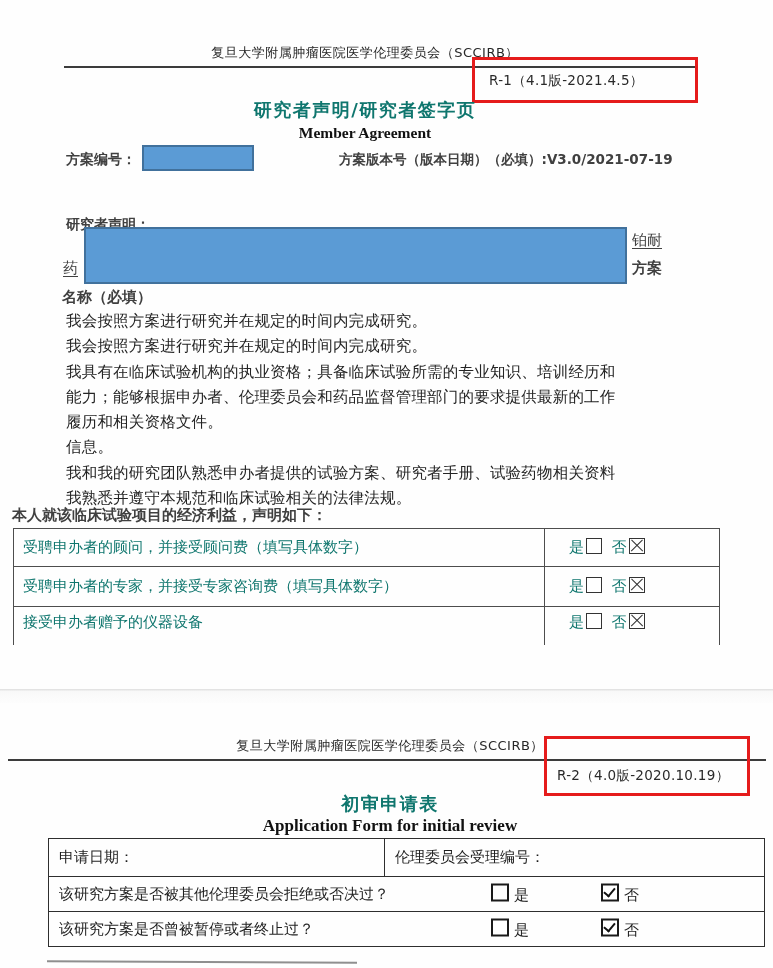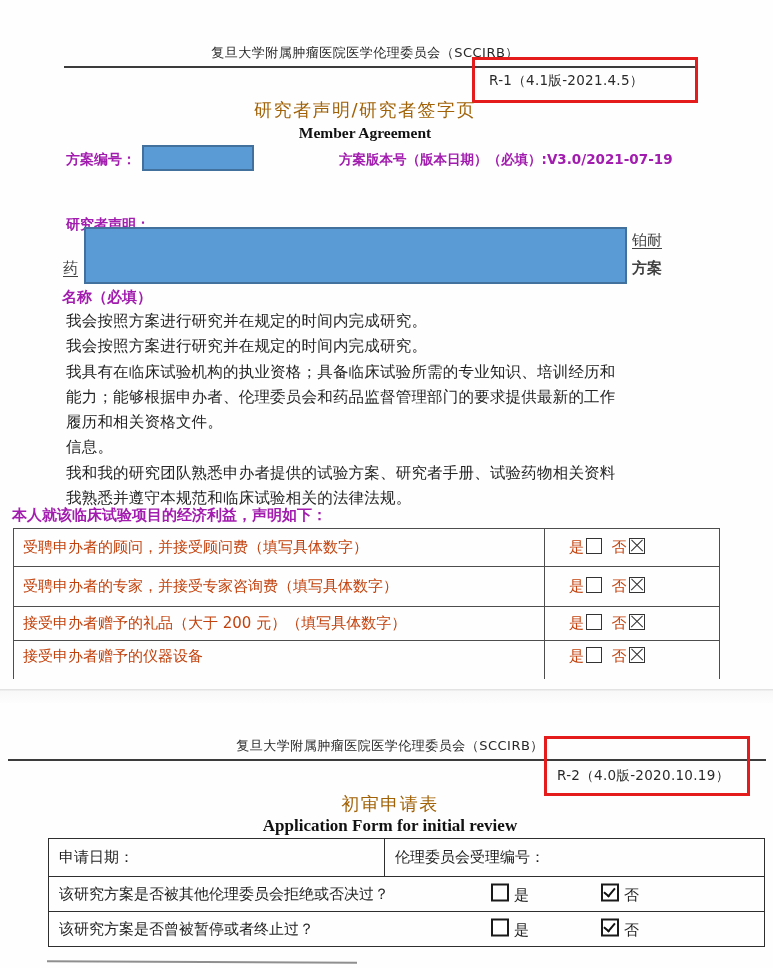--- a/index.html
+++ b/index.html
@@ -6,30 +6,30 @@
   #page{position:relative;width:773px;height:968px;background:#fefefe;overflow:hidden;
         font-family:"DejaVu Sans",sans-serif;color:#1f1f1f;}
   .abs{position:absolute;}
   .centered{position:absolute;left:0;text-align:center;}
   .w1{width:730px;}  
   .w2{width:780px;}  
   .hdr{font-size:13px;letter-spacing:.5px;color:#272727;}
   .rule{position:absolute;height:0;border-top:2px solid #3c3c3c;}
   .redbox{position:absolute;border:3px solid #e51c1c;background:transparent;}
   .vtag{font-size:13.5px;color:#2a2a2a;letter-spacing:.3px;white-space:nowrap;}
-  .title-cn{font-size:18px;font-weight:normal;letter-spacing:1.5px;color:#a16207;}
+  .title-cn{font-size:18px;font-weight:bold;letter-spacing:1.5px;color:#0f766e;}
   .title-en{font-family:"Liberation Serif",serif;font-weight:bold;color:#111;}
-  .lbl{font-weight:bold;font-size:14px;color:#a21caf;white-space:nowrap;}
+  .lbl{font-weight:bold;font-size:14px;color:#404040;white-space:nowrap;}
   .redact{position:absolute;background:#5b9bd5;border:2px solid #41719c;}
   .frag{font-size:15px;color:#404040;white-space:nowrap;}
   .underl{text-decoration:underline;text-underline-offset:3px;}
   .stline{font-size:15.5px;line-height:25.3px;color:#242424;letter-spacing:.2px;white-space:nowrap;}
   table{border-collapse:collapse;table-layout:fixed;}
   #tbl1{position:absolute;left:13px;top:528px;width:707px;}
-  #tbl1 td{border:1px solid #4d4d4d;font-size:15px;color:#c2410c;padding:0 0 0 9px;vertical-align:middle;}
+  #tbl1 td{border:1px solid #4d4d4d;font-size:15px;color:#0f766e;padding:0 0 0 9px;vertical-align:middle;}
   #tbl1 tr:last-child td{border-bottom:none;}
   #tbl1 .c2{width:150px;padding-left:24px;white-space:nowrap;}
   #tbl2{position:absolute;left:48px;top:838px;width:717px;}
   #tbl2 td{border:1.5px solid #2e2e2e;font-size:15px;color:#1d1d1d;padding:0 0 0 10px;vertical-align:middle;position:relative;}
   .cb{display:inline-block;width:14px;height:14px;border:1px solid #333;background:#fff;
       position:relative;vertical-align:-2px;margin-left:2px;}
   .cb.xmark::before,.cb.xmark::after{content:"";position:absolute;left:-1px;top:6px;width:16px;height:1.4px;background:#333;}
   .cb.xmark::before{transform:rotate(45deg);}
   .cb.xmark::after{transform:rotate(-45deg);}
   .cb2{display:inline-block;width:14px;height:14px;border:2px solid #1a1a1a;background:#fff;
@@ -83,24 +83,20 @@
   <table id="tbl1">
     <tbody>
         <tr style="height:38px;">
       <td>受聘申办者的顾问，并接受顾问费（填写具体数字）</td>
       <td class="c2"><span>是</span><span class="cb"></span>&nbsp;&nbsp;<span>否</span><span class="cb xmark"></span></td>
     </tr>
     <tr style="height:40px;">
       <td>受聘申办者的专家，并接受专家咨询费（填写具体数字）</td>
       <td class="c2"><span>是</span><span class="cb"></span>&nbsp;&nbsp;<span>否</span><span class="cb xmark"></span></td>
     </tr>
-    <tr style="height:34px;">
-      <td>接受申办者赠予的礼品（大于 200 元）（填写具体数字）</td>
-      <td class="c2"><span>是</span><span class="cb"></span>&nbsp;&nbsp;<span>否</span><span class="cb xmark"></span></td>
-    </tr>
     <tr style="height:38px;">
       <td style="vertical-align:top;padding-top:6px;">接受申办者赠予的仪器设备</td>
       <td class="c2" style="vertical-align:top;padding-top:6px;"><span>是</span><span class="cb"></span>&nbsp;&nbsp;<span>否</span><span class="cb xmark"></span></td>
     </tr>
   </tbody>
     </table>
 
   <div class="pagegap"></div>
 
   <div class="centered w2 hdr" style="top:737px;">复旦大学附属肿瘤医院医学伦理委员会（SCCIRB）</div>

